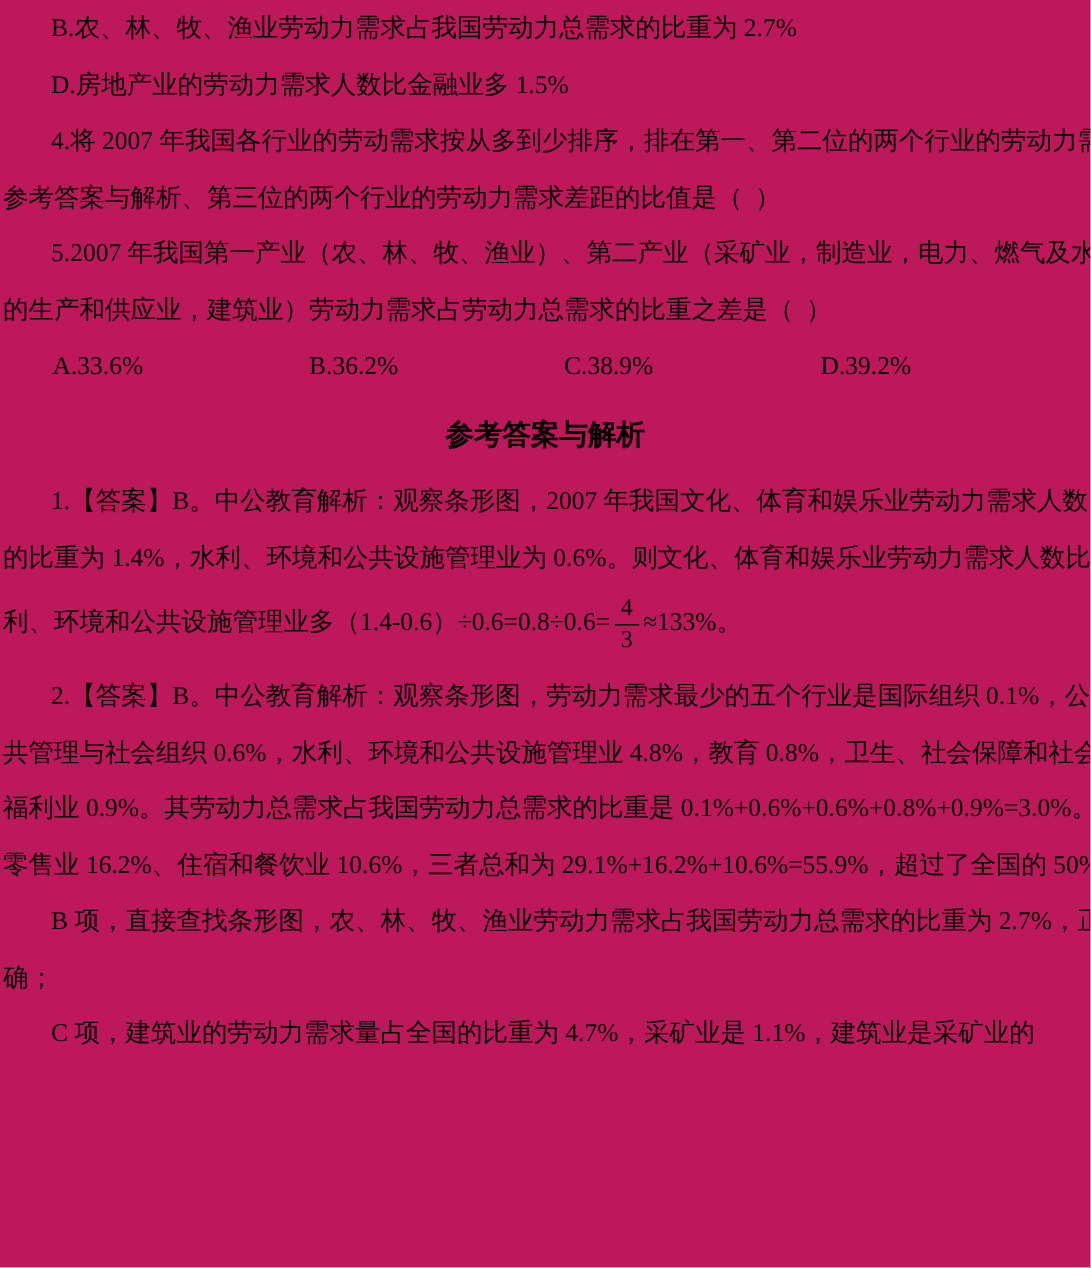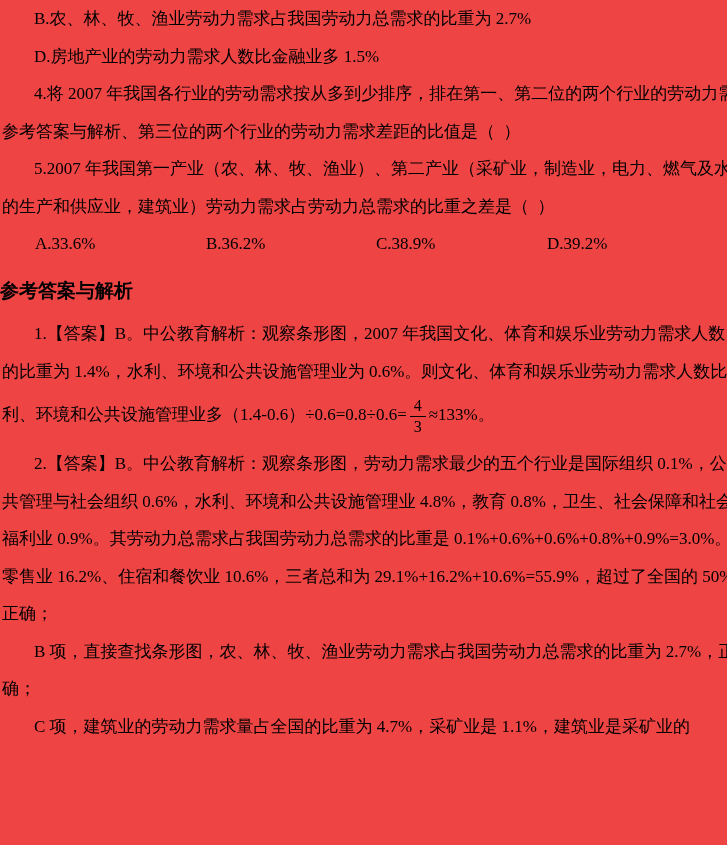--- a/index.html
+++ b/index.html
@@ -4,21 +4,21 @@
 <style>
   html, body {
     margin: 0;
     padding: 0;
     background: #ffffff;
   }
   .page {
     position: relative;
     width: 727px;
     height: 845px;
-    background: #ef4444;
+    background: #be185d;
     color: #000000;
     font-family: "Liberation Serif", "DejaVu Serif", serif;
     font-size: 17px;
     overflow: hidden;
   }
   .text-line {
     height: 37.5px;
     line-height: 37.5px;
     white-space: pre;
     padding-left: 2px;
@@ -38,21 +38,21 @@
     white-space: pre;
   }
   .opt-a { left: 35px; }
   .opt-b { left: 206px; }
   .opt-c { left: 376px; }
   .opt-d { left: 547px; }
   .section-heading {
     margin-top: 4.5px;
     height: 48px;
     line-height: 48px;
-    text-align: left;
+    text-align: center;
     font-weight: bold;
     font-size: 19px;
     white-space: pre;
   }
   .tall-line {
     height: 50px;
     line-height: 50px;
   }
   .para-gap {
     margin-top: 5px;
@@ -101,20 +101,19 @@
 
   <div class="text-line indent">1.【答案】B。中公教育解析：观察条形图，2007 年我国文化、体育和娱乐业劳动力需求人数</div>
   <div class="text-line">的比重为 1.4%，水利、环境和公共设施管理业为 0.6%。则文化、体育和娱乐业劳动力需求人数比水</div>
   <div class="text-line tall-line"><span>利、环境和公共设施管理业多（1.4-0.6）÷0.6=0.8÷0.6=</span><span class="frac"><span class="num">4</span><span class="den">3</span></span><span>≈133%。</span></div>
 
   <div class="text-line indent para-gap">2.【答案】B。中公教育解析：观察条形图，劳动力需求最少的五个行业是国际组织 0.1%，公</div>
   <div class="text-line">共管理与社会组织 0.6%，水利、环境和公共设施管理业 4.8%，教育 0.8%，卫生、社会保障和社会</div>
   <div class="text-line">福利业 0.9%。其劳动力总需求占我国劳动力总需求的比重是 0.1%+0.6%+0.6%+0.8%+0.9%=3.0%。</div>
 
   <div class="text-line">零售业 16.2%、住宿和餐饮业 10.6%，三者总和为 29.1%+16.2%+10.6%=55.9%，超过了全国的 50%，</div>
-  <div class="text-line">正确；</div>
 
   <div class="text-line indent">B 项，直接查找条形图，农、林、牧、渔业劳动力需求占我国劳动力总需求的比重为 2.7%，正</div>
   <div class="text-line">确；</div>
 
   <div class="text-line indent">C 项，建筑业的劳动力需求量占全国的比重为 4.7%，采矿业是 1.1%，建筑业是采矿业的</div>
 
 </div>
 
 </body></html>

